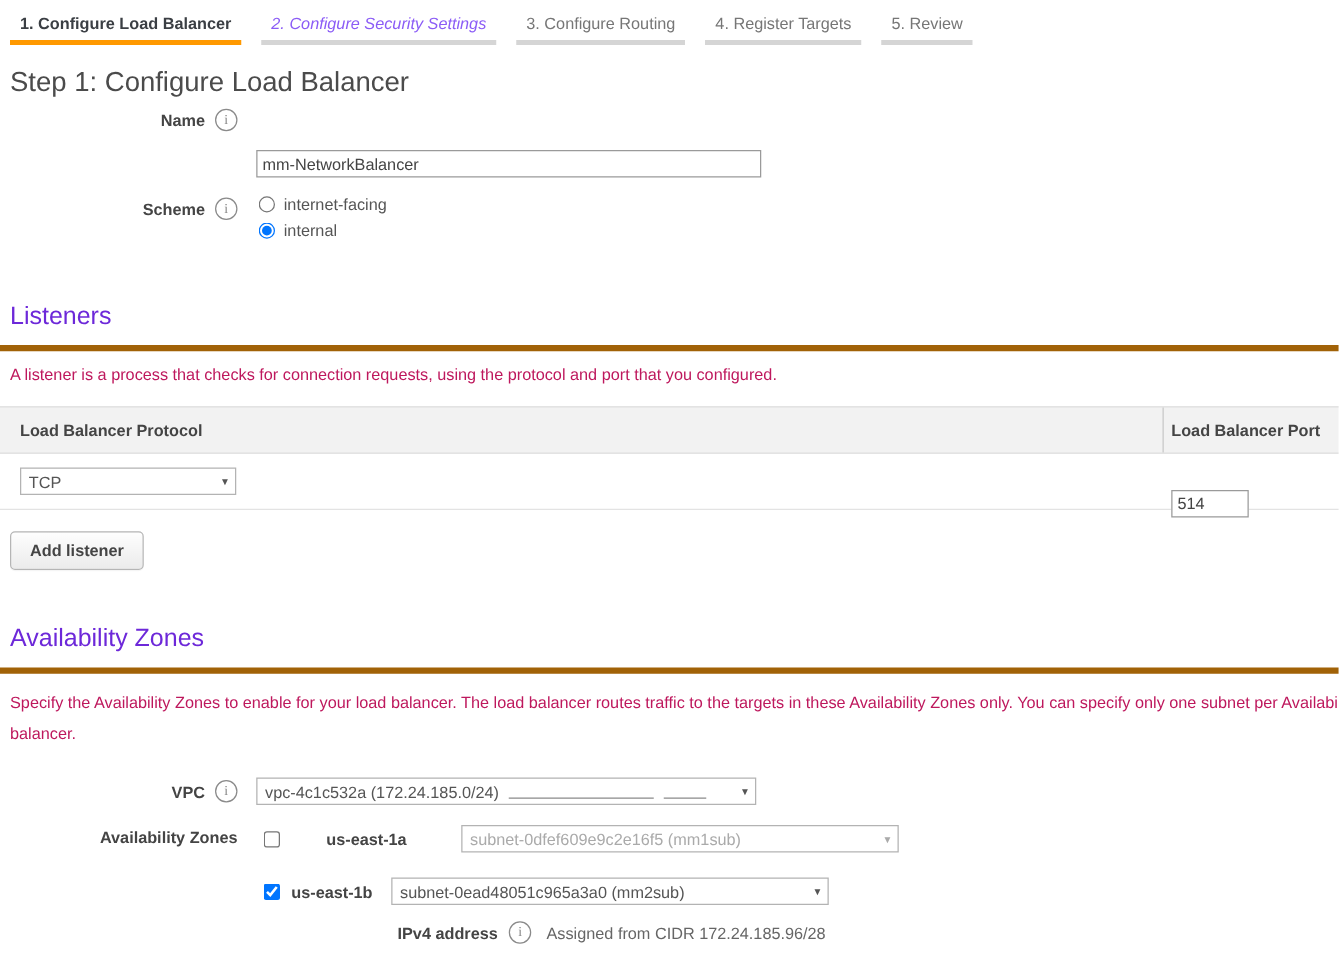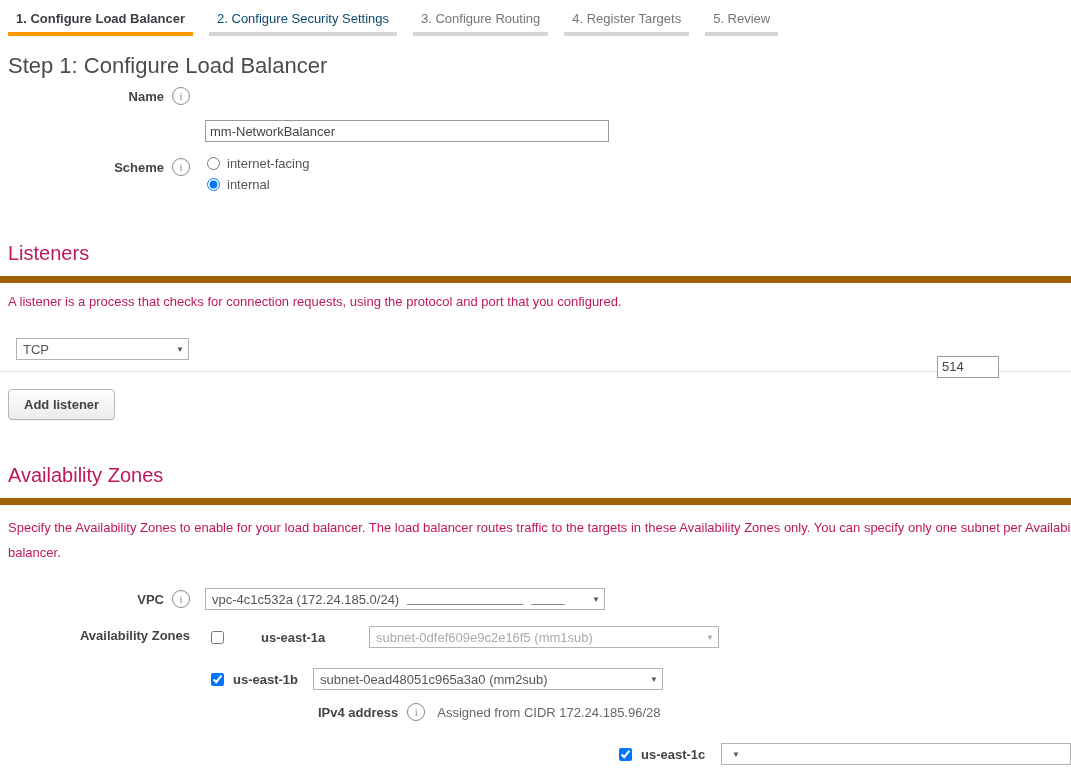--- a/index.html
+++ b/index.html
@@ -8,21 +8,21 @@
     font-family:"Liberation Sans","DejaVu Sans",sans-serif;
     font-size:13px;color:#545b64;
   }
   
   .tabbar{display:flex;padding:9px 0 0 8px;}
   .tab{
     padding:2px 8px 6px 8px;margin-right:16px;white-space:nowrap;
     border-bottom:4px solid #d5d5d5;cursor:pointer;color:#767676;
   }
   .tab.active{color:#3b3f44;font-weight:bold;border-bottom-color:#f90;}
-  .tab.link{color:#0c4a6e;}
+  .tab.link{color:#8b5cf6;font-style:italic;}
   
   .page-title{
     font-size:22px;color:#4b4b4b;margin:17px 0 0 8px;font-weight:normal;
   }
   
   .form-row{display:flex;align-items:flex-start;margin-top:9px;}
   .label-col{
     width:190px;display:flex;justify-content:flex-end;align-items:center;
     gap:8px;flex-shrink:0;padding-top:2px;
   }
@@ -36,22 +36,22 @@
   .field-col{margin-left:15px;}
   input.text-input{
     height:20px;border:1px solid #9a9a9a;padding:0 4px;font-size:13px;
     color:#444;font-family:inherit;box-sizing:content-box;margin-top:35px;
   }
   .name-input{width:394px;}
   .radio-line{display:flex;align-items:center;margin-bottom:6px;color:#555;}
   .radio-line input{margin:0 7px 0 2px;}
   
   .section-heading{
-    font-size:20px;color:#be185d;font-weight:normal;
-    margin:0;padding:0 0 11px 8px;border-bottom:7px solid #a16207;
+    font-size:20px;color:#6d28d9;font-weight:normal;
+    margin:0;padding:0 0 11px 8px;border-bottom:5px solid #a16207;
   }
   .section-desc{margin:10px 0 0 8px;color:#be185d;line-height:18px;}
   .clip-line{white-space:nowrap;overflow:hidden;width:1071px;}
   
   .listener-table{margin-top:16px;width:1071px;}
   .lt-header{
     display:flex;height:36px;background:#f2f2f2;
     border-top:1px solid #ddd;border-bottom:1px solid #ddd;
   }
   .lt-col-proto{flex:1;display:flex;align-items:center;padding-left:16px;}
@@ -141,20 +141,28 @@
       <span>internal</span>
     </label>
   </div>
 </div>
 
 
 <h2 class="section-heading" style="margin-top:44px;">Listeners</h2>
 <div class="section-desc">A listener is a process that checks for connection requests, using the protocol and port that you configured.</div>
 
 <div class="listener-table">
+  <div class="lt-header">
+    <div class="lt-col-proto">
+      <span class="hdr-text">Load Balancer Protocol</span>
+    </div>
+    <div class="lt-col-port">
+      <span class="hdr-text">Load Balancer Port</span>
+    </div>
+  </div>
   <div class="lt-row">
     <div class="lt-col-proto">
       <div class="select proto-select">
         <span class="sel-text">TCP</span>
         <span class="sel-arrow">▼</span>
       </div>
     </div>
     <div class="lt-col-port" style="border-left:none;">
       <input type="text" class="text-input port-input" value="514" style="">
     </div>

